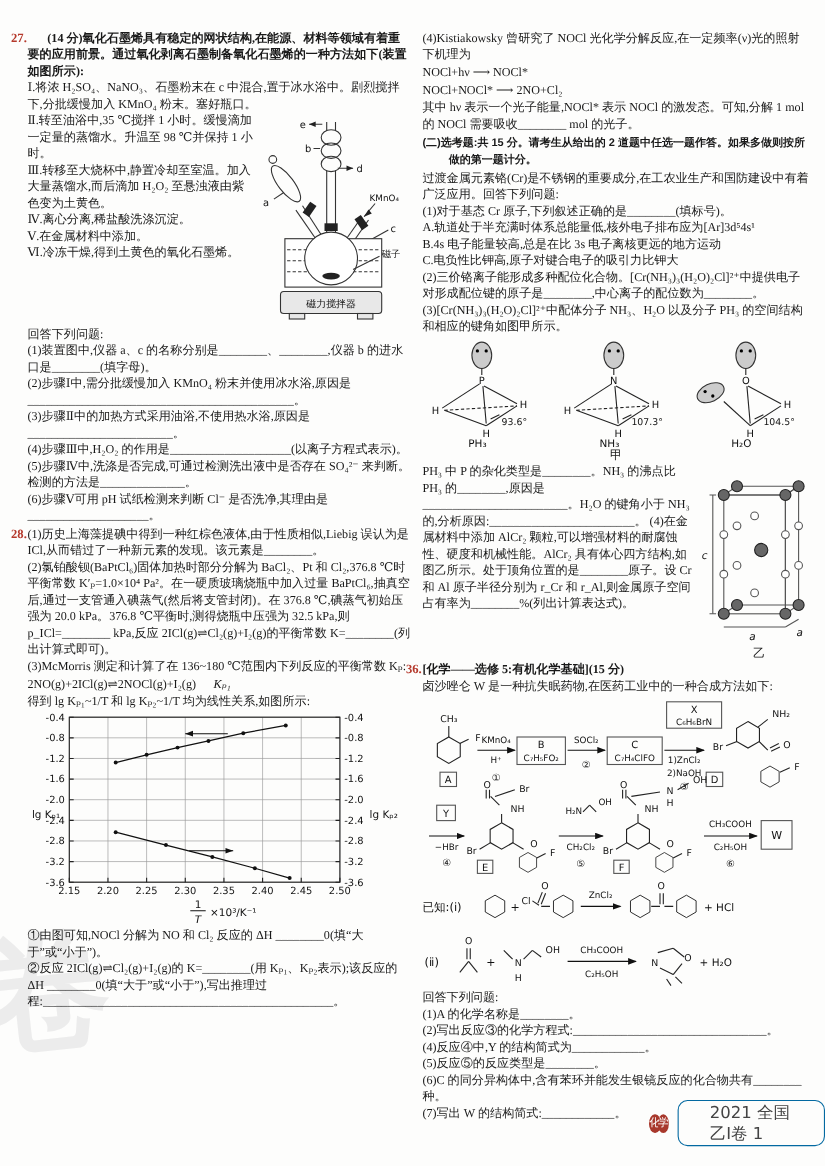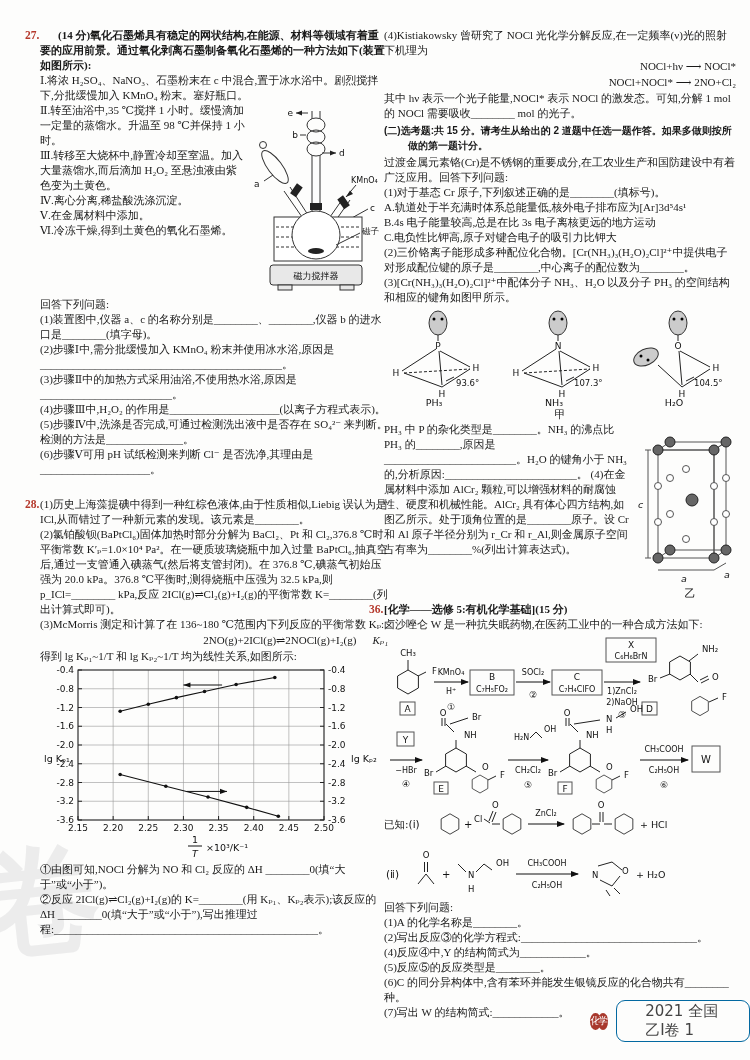--- a/index.html
+++ b/index.html
@@ -1,30 +1,30 @@
 <!DOCTYPE html>
 <html><head>
 <meta charset="utf-8">
 <style>
   html,body{margin:0;padding:0}
   body{width:750px;height:1060px;background:#fdfdfc;position:relative;overflow:hidden;
        font-family:"Liberation Serif","DejaVu Serif",serif;color:#191919;}
   .col{position:absolute;top:28px;font-size:11px;line-height:15px;font-weight:500;}
-  #colL{left:40px;width:348px}
+  #colL{left:25px;width:348px}
   #colR{left:384px;width:352px}
   .qblock{position:relative}
   .qnum{position:absolute;left:-15px;top:0;color:#b5392c;font-weight:700;font-size:11.5px}
   .qnum2{color:#b5392c;font-weight:700;font-size:11.5px;margin-right:3px}
   .intro{font-weight:700}
   .indent1{text-indent:18px}
   .hang{padding-left:24px;text-indent:-24px}
   .sans-bold{font-family:"Liberation Sans","DejaVu Sans",sans-serif;font-weight:700}
   .figR{float:right;margin:0 0 2px 5px}
   .clear{clear:both}
-  .eqline{text-align:right;margin:1px 0}
+  .eqline{text-align:left;margin:1px 0}
   .eqk{margin-left:16px;font-style:italic}
   .center{text-align:center}
   svg{display:block}
   svg text{font-family:"DejaVu Sans","Liberation Sans",sans-serif;fill:#111}
   .wm{position:absolute;left:-18px;top:822px;font-size:118px;color:#ececec;
       font-weight:700;transform:rotate(-6deg);z-index:0;font-family:"DejaVu Sans",sans-serif}
   .footer{position:absolute;left:590px;top:1000px;display:flex;align-items:center;z-index:3}
   .badge{width:17px;height:17px;border-radius:50%;background:#a8382c;color:#fff;font-size:10px;
          display:flex;align-items:center;justify-content:center;font-family:"DejaVu Sans",sans-serif}
   .badge+.badge{margin-left:-3px}
@@ -110,21 +110,21 @@
     <div>Ⅵ.冷冻干燥,得到土黄色的氧化石墨烯。</div>
     <div class="clear">回答下列问题:</div>
     <div>(1)装置图中,仪器 a、c 的名称分别是________、________,仪器 b 的进水口是________(填字母)。</div>
     <div>(2)步骤Ⅰ中,需分批缓慢加入 KMnO₄ 粉末并使用冰水浴,原因是____________________________________________。</div>
     <div>(3)步骤Ⅱ中的加热方式采用油浴,不使用热水浴,原因是________________________。</div>
     <div>(4)步骤Ⅲ中,H₂O₂ 的作用是____________________(以离子方程式表示)。</div>
     <div>(5)步骤Ⅳ中,洗涤是否完成,可通过检测洗出液中是否存在 SO₄²⁻ 来判断。检测的方法是______________。</div>
     <div>(6)步骤Ⅴ可用 pH 试纸检测来判断 Cl⁻ 是否洗净,其理由是____________________。</div>
   </div>
 
-  <div class="qblock" style="margin-top:20px">
+  <div class="qblock" style="margin-top:2px">
     <span class="qnum">28.</span>
     <div>(1)历史上海藻提碘中得到一种红棕色液体,由于性质相似,Liebig 误认为是 ICl,从而错过了一种新元素的发现。该元素是________。</div>
     <div>(2)氯铂酸钡(BaPtCl₆)固体加热时部分分解为 BaCl₂、Pt 和 Cl₂,376.8 ℃时平衡常数 K′ₚ=1.0×10⁴ Pa²。在一硬质玻璃烧瓶中加入过量 BaPtCl₆,抽真空后,通过一支管通入碘蒸气(然后将支管封闭)。在 376.8 ℃,碘蒸气初始压强为 20.0 kPa。376.8 ℃平衡时,测得烧瓶中压强为 32.5 kPa,则 p_ICl=________ kPa,反应 2ICl(g)⇌Cl₂(g)+I₂(g)的平衡常数 K=________(列出计算式即可)。</div>
     <div>(3)McMorris 测定和计算了在 136~180 ℃范围内下列反应的平衡常数 Kₚ:</div>
     <div class="eqline">
       <span>2NO(g)+2ICl(g)⇌2NOCl(g)+I₂(g)</span><span class="eqk">Kₚ₁</span>
     </div>
     <div>得到 lg Kₚ₁~1/T 和 lg Kₚ₂~1/T 均为线性关系,如图所示:</div>
 
     <div class="center" style="position:relative;z-index:1">

